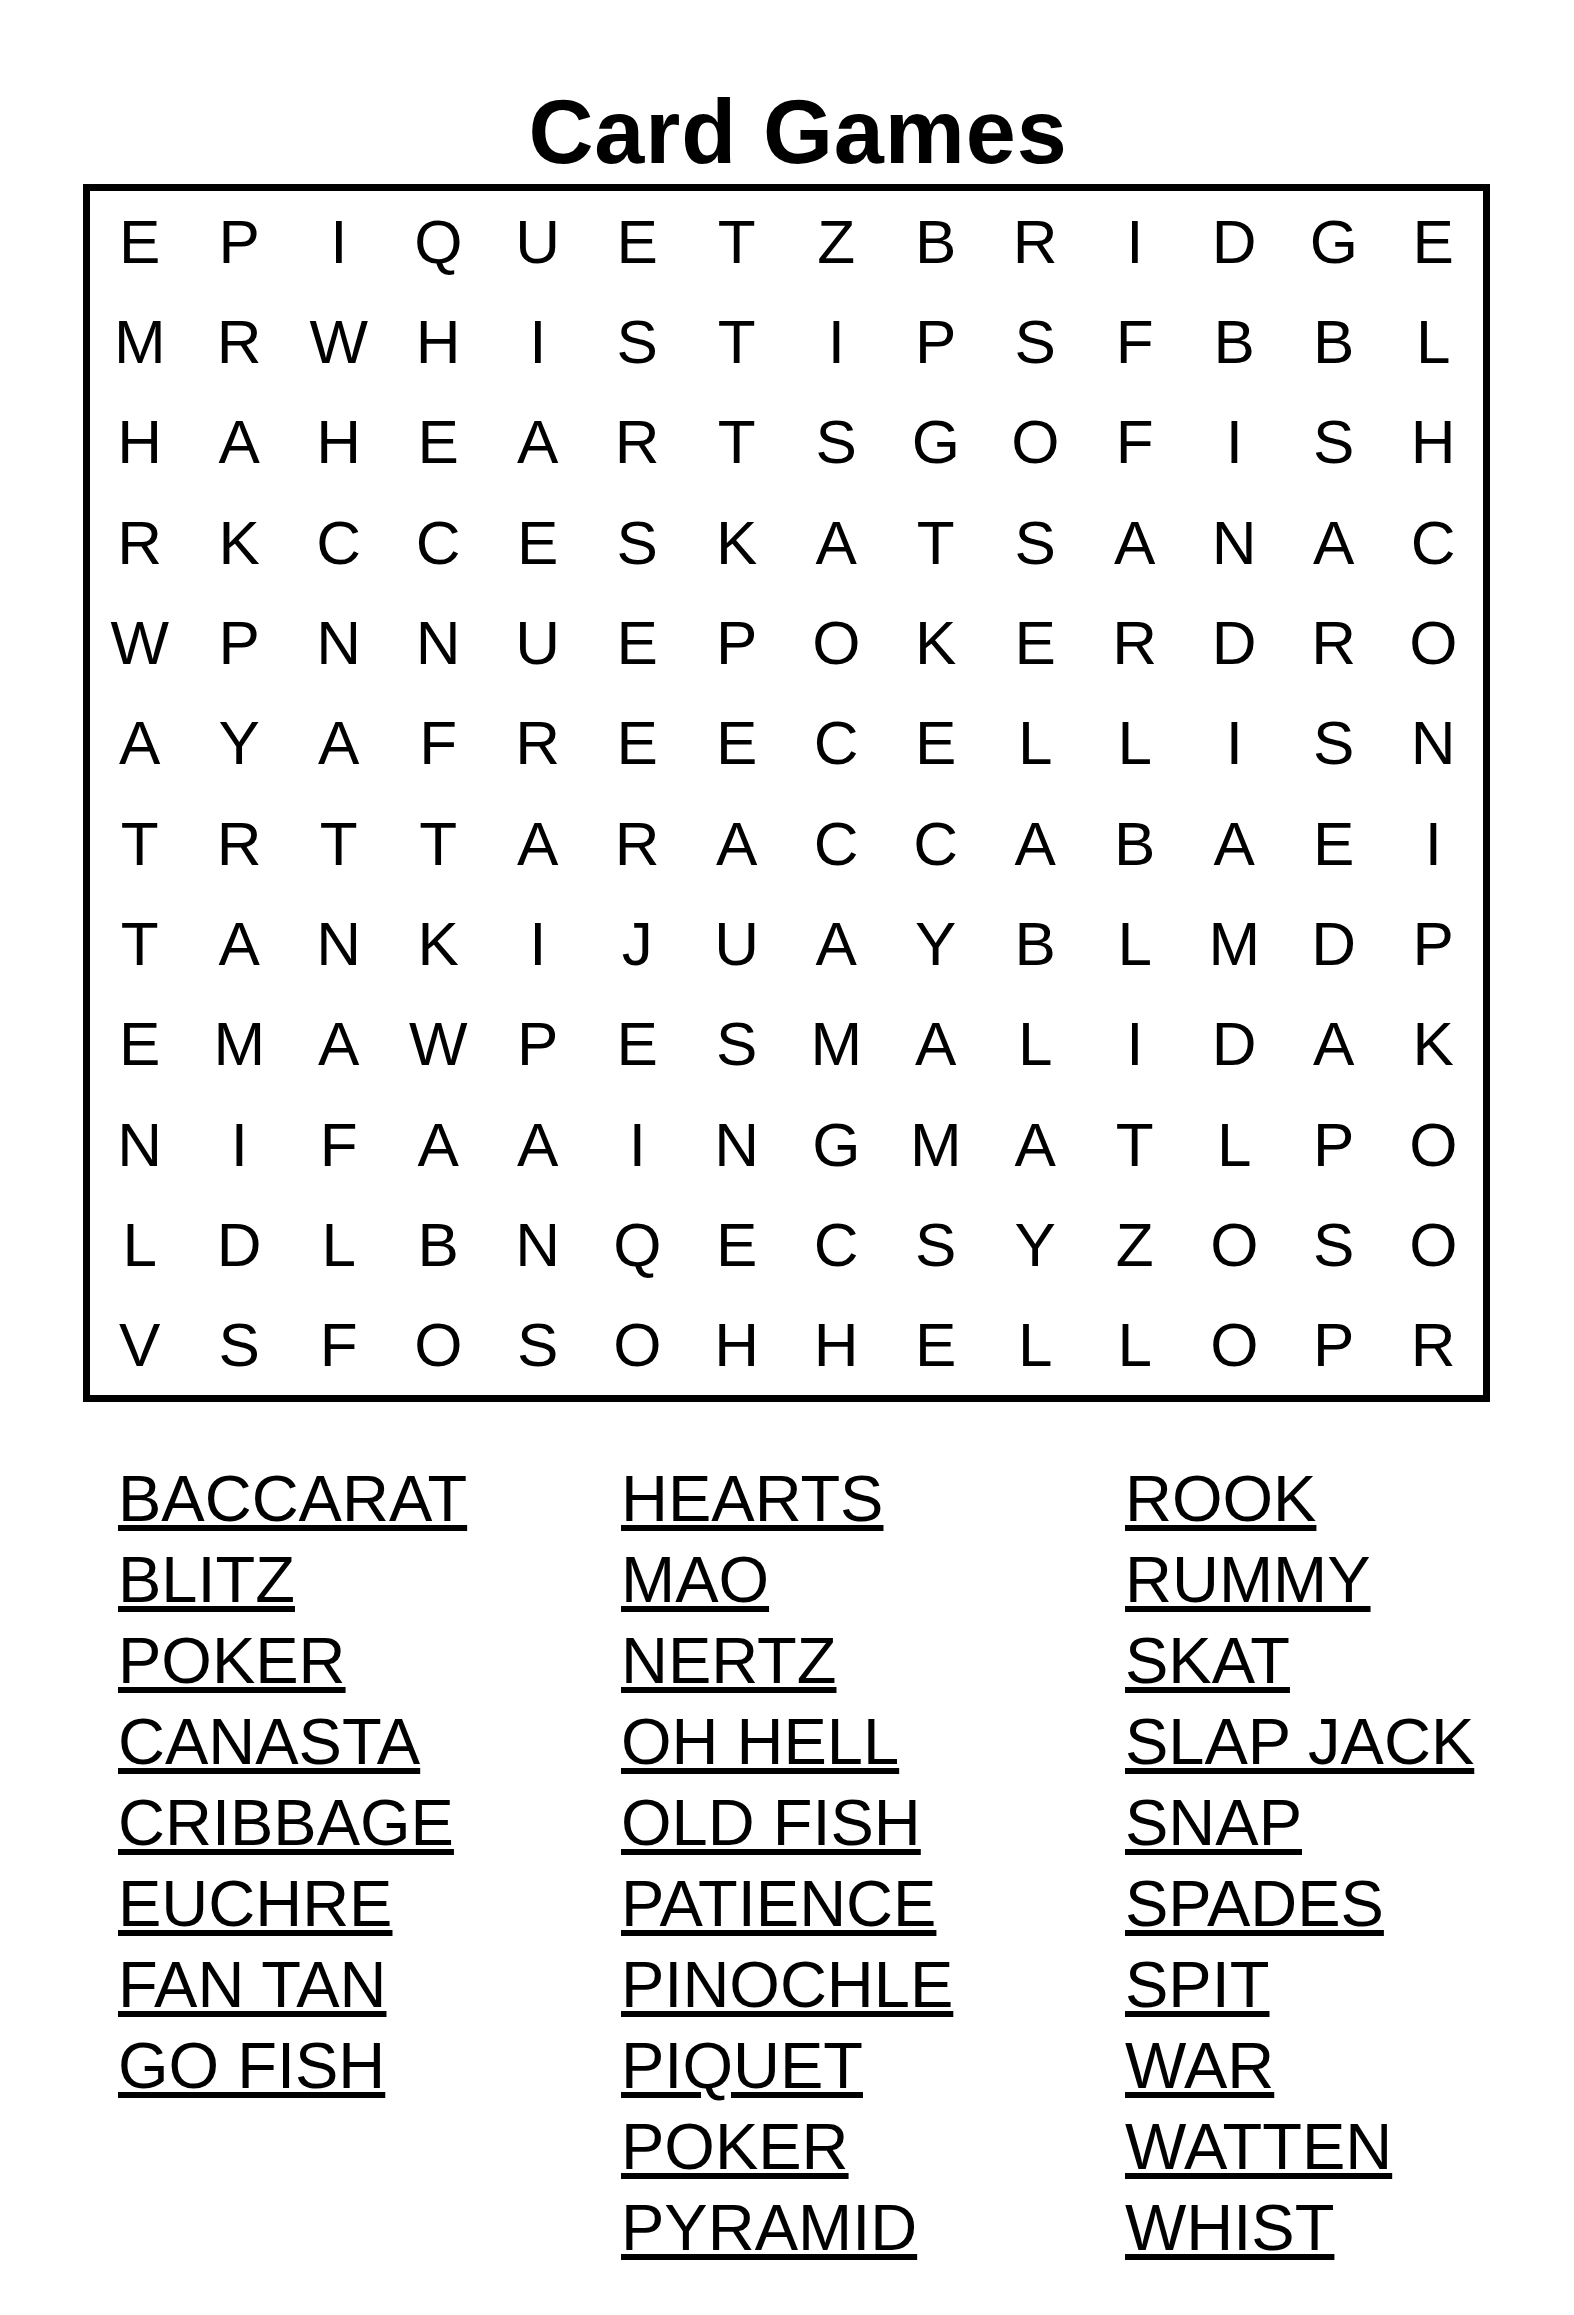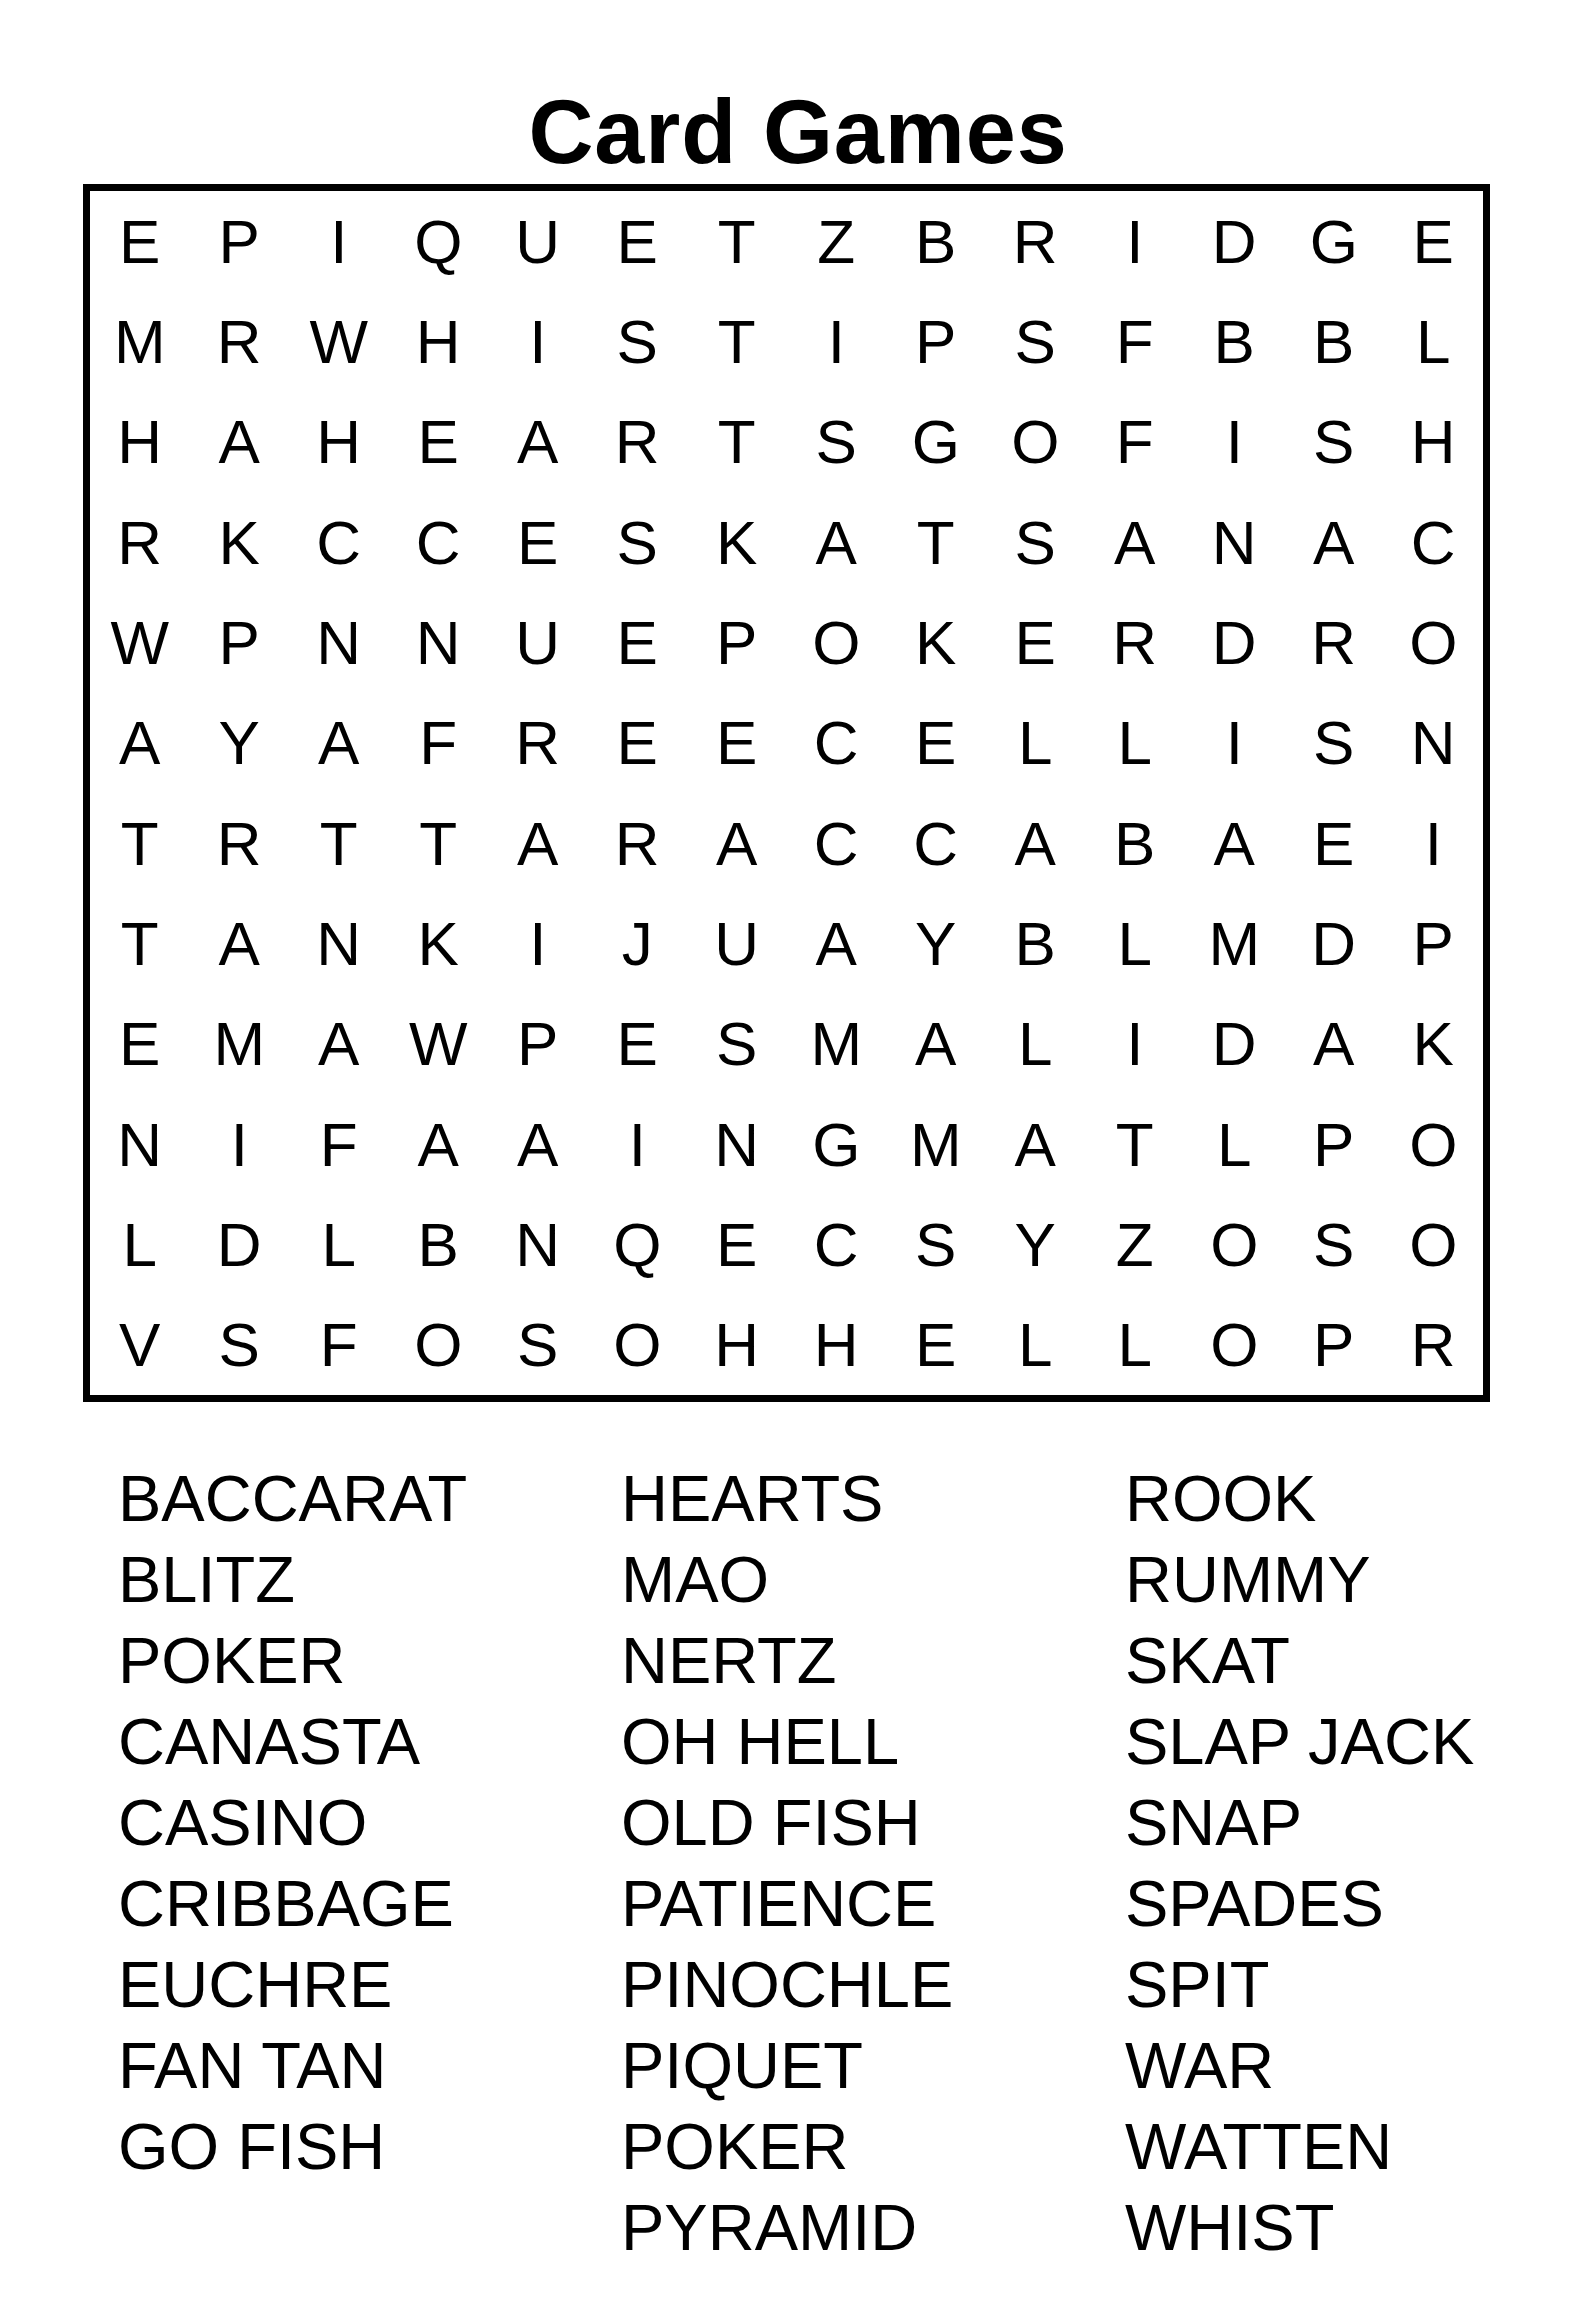--- a/index.html
+++ b/index.html
@@ -57,20 +57,21 @@
     position: absolute;
     top: 0;
     list-style: none;
     margin: 0;
     padding: 0;
     font-size: 65px;
     line-height: 81px;
     font-weight: 400;
     color: #000000;
     white-space: nowrap;
+    text-decoration: underline;
   }
   .word-col.c0 { left: 118px; }
   .word-col.c1 { left: 621px; }
   .word-col.c2 { left: 1125px; }
 </style>
 </head>
 <body>
 
 <div id="page">
 
@@ -246,21 +247,20 @@
       <div class="cell">P</div>
       <div class="cell">R</div>
     </div>
 
   <div class="word-list">
     <ul class="word-col c0">
         <li>BACCARAT</li>
         <li>BLITZ</li>
         <li>POKER</li>
         <li>CANASTA</li>
-        <li>CASINO</li>
         <li>CRIBBAGE</li>
         <li>EUCHRE</li>
         <li>FAN TAN</li>
         <li>GO FISH</li>
       </ul>
     <ul class="word-col c1">
         <li>HEARTS</li>
         <li>MAO</li>
         <li>NERTZ</li>
         <li>OH HELL</li>

